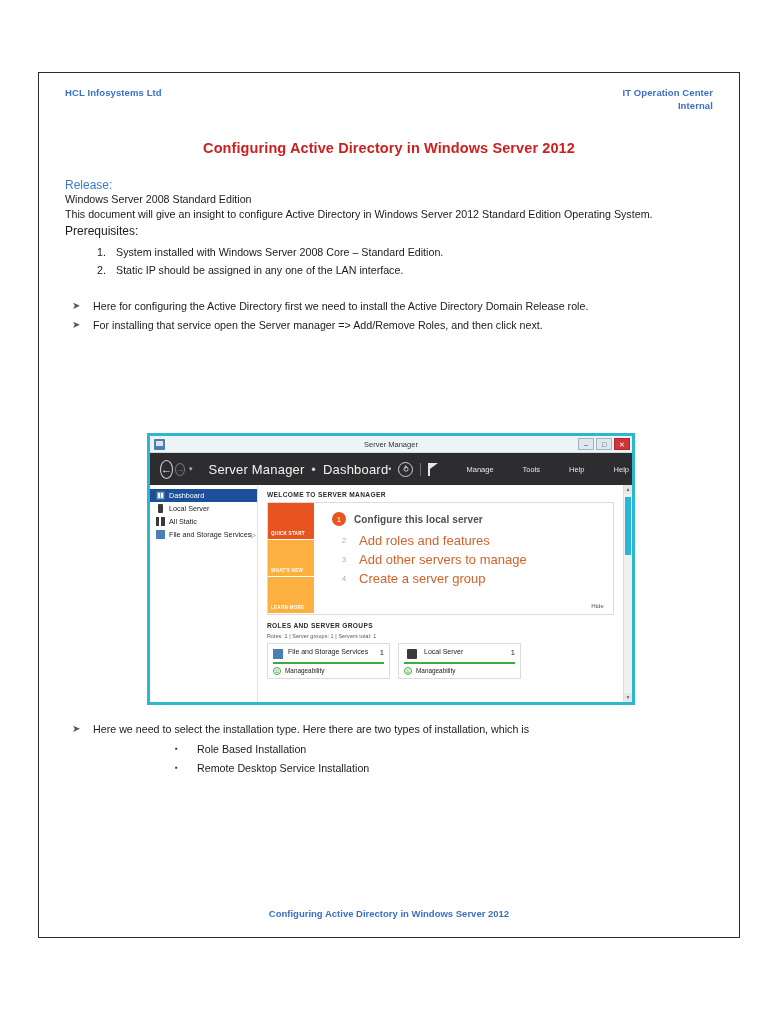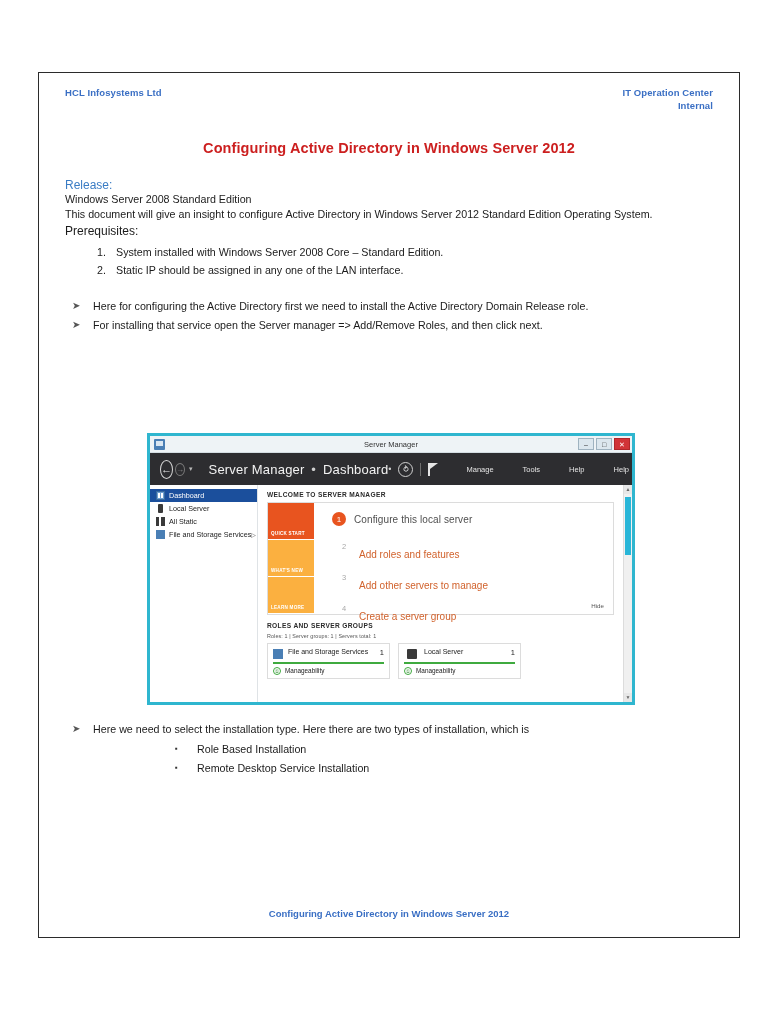--- a/index.html
+++ b/index.html
@@ -422,38 +422,38 @@
     color: #ffffff;
     font-size: 8px;
     display: flex; align-items: center; justify-content: center;
     margin-right: 8px;
     flex: 0 0 14px;
   }
   .step-main-text {
     font-size: 10px;
     color: #4f4f4f;
     letter-spacing: .1px;
+    font-weight: bold;
   }
   .step-row {
     display: flex;
     align-items: center;
     margin-bottom: 4px;
     padding-left: 10px;
   }
   .step-num {
     width: 12px;
     flex: 0 0 12px;
     font-size: 7.5px;
     color: #a8a8a8;
   }
   .step-text {
-    font-size: 10px;
+    font-size: 13px;
     color: #d1622c;
     margin-left: 5px;
-    margin-top: 16px;
   }
   .hide-link {
     position: absolute;
     right: 9px;
     bottom: 5px;
     font-size: 6.2px;
     color: #555;
   }
 
   

